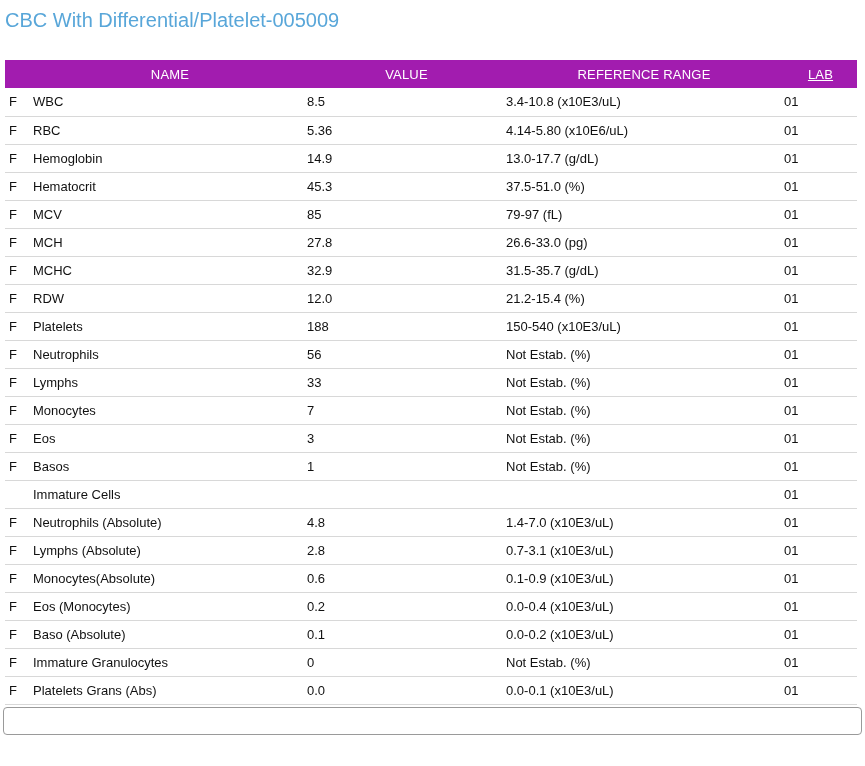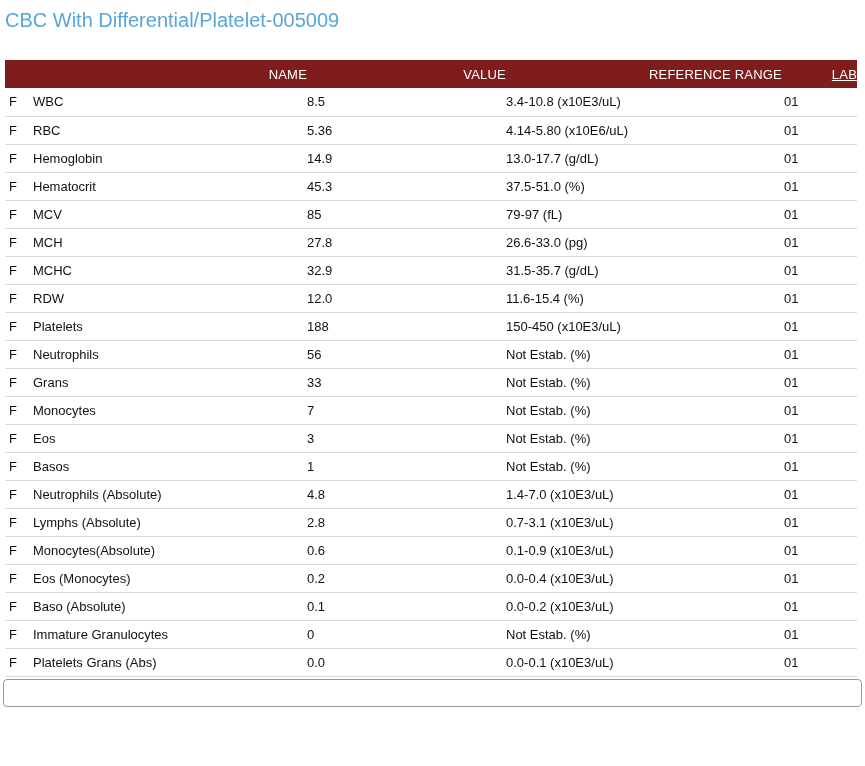--- a/index.html
+++ b/index.html
@@ -24,24 +24,24 @@
     width: 852px;
     font-size: 13px;
     color: #111111;
   }
   col.c-flag  { width: 28px; }
   col.c-name  { width: 274px; }
   col.c-value { width: 199px; }
   col.c-range { width: 276px; }
   col.c-lab   { width: 75px; }
   thead th {
-    background: #7f1d1d;
+    background: #a21caf;
     color: #ffffff;
     font-weight: 400;
-    text-align: right;
+    text-align: center;
     height: 28px;
     padding: 0;
     font-size: 13px;
     letter-spacing: 0.2px;
   }
   thead th.lab-h { padding-left: 2px; text-decoration: underline; }
   tbody td {
     height: 28px;
     padding: 0;
     border-bottom: 1px solid #d8d8d8;
@@ -131,40 +131,40 @@
       <td class="flag">F</td>
       <td class="name">MCHC</td>
       <td class="value">32.9</td>
       <td class="range">31.5-35.7 (g/dL)</td>
       <td class="lab">01</td>
     </tr>
         <tr>
       <td class="flag">F</td>
       <td class="name">RDW</td>
       <td class="value">12.0</td>
-      <td class="range">11.6-15.4 (%)</td>
+      <td class="range">21.2-15.4 (%)</td>
       <td class="lab">01</td>
     </tr>
         <tr>
       <td class="flag">F</td>
       <td class="name">Platelets</td>
       <td class="value">188</td>
-      <td class="range">150-450 (x10E3/uL)</td>
+      <td class="range">150-540 (x10E3/uL)</td>
       <td class="lab">01</td>
     </tr>
         <tr>
       <td class="flag">F</td>
       <td class="name">Neutrophils</td>
       <td class="value">56</td>
       <td class="range">Not Estab. (%)</td>
       <td class="lab">01</td>
     </tr>
         <tr>
       <td class="flag">F</td>
-      <td class="name">Grans</td>
+      <td class="name">Lymphs</td>
       <td class="value">33</td>
       <td class="range">Not Estab. (%)</td>
       <td class="lab">01</td>
     </tr>
         <tr>
       <td class="flag">F</td>
       <td class="name">Monocytes</td>
       <td class="value">7</td>
       <td class="range">Not Estab. (%)</td>
       <td class="lab">01</td>
@@ -174,20 +174,27 @@
       <td class="name">Eos</td>
       <td class="value">3</td>
       <td class="range">Not Estab. (%)</td>
       <td class="lab">01</td>
     </tr>
         <tr>
       <td class="flag">F</td>
       <td class="name">Basos</td>
       <td class="value">1</td>
       <td class="range">Not Estab. (%)</td>
+      <td class="lab">01</td>
+    </tr>
+        <tr>
+      <td class="flag"></td>
+      <td class="name">Immature Cells</td>
+      <td class="value"></td>
+      <td class="range"></td>
       <td class="lab">01</td>
     </tr>
         <tr>
       <td class="flag">F</td>
       <td class="name">Neutrophils (Absolute)</td>
       <td class="value">4.8</td>
       <td class="range">1.4-7.0 (x10E3/uL)</td>
       <td class="lab">01</td>
     </tr>
         <tr>

